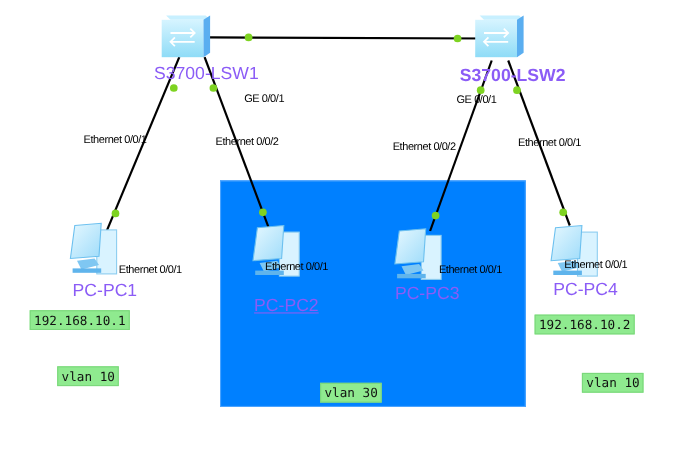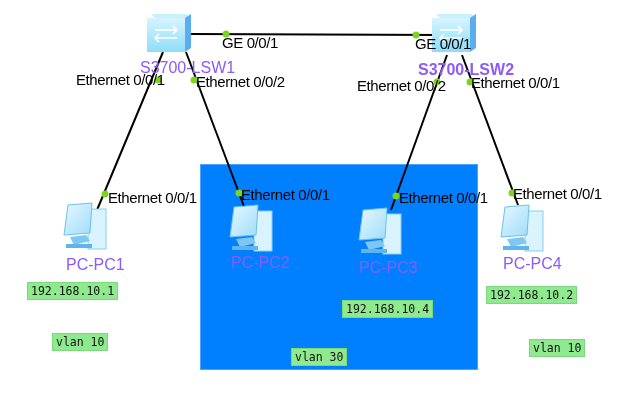--- a/index.html
+++ b/index.html
@@ -1,22 +1,22 @@
 <!DOCTYPE html>
 <html><head>
 <meta charset="utf-8">
 <style>
   html, body { margin: 0; padding: 0; background: #ffffff; }
   body { width: 634px; height: 414px; position: relative; overflow: hidden;
          font-family: "Liberation Sans", sans-serif; }
   #stage { position: absolute; left: 0; top: 0; width: 634px; height: 414px; }
   .vlan-area { position: absolute; left: 200px; top: 164px; width: 278px; height: 206px;
                background: #0080ff; border: 1px solid #4aa3ff; box-sizing: border-box; }
-  .port-label { position: absolute; font-size: 15px; color: #000; white-space: nowrap;
-                letter-spacing: -0.4px; line-height: 12px; }
+  .port-label { position: absolute; font-size: 10px; color: #000; white-space: nowrap;
+                letter-spacing: -0.4px; line-height: 12px; margin-top: 48px; }
   .dev-label { position: absolute; font-size: 16px; color: #8b5cf6; white-space: nowrap; line-height: 14px; }
   .tag { position: absolute; background: #8fea8f; font-family: "DejaVu Sans Mono", monospace;
          font-size: 11.5px; color: #111; padding: 1px 3px; line-height: 14px; white-space: nowrap;
          border: 1px solid #7bd87b; }
   svg { position: absolute; left: 0; top: 0; }
 </style>
 </head>
 <body>
 
 <div id="stage">
@@ -100,25 +100,24 @@
   <div class="port-label" style="left:76px;top:74px;">Ethernet 0/0/1</div>
   <div class="port-label" style="left:196px;top:76px;">Ethernet 0/0/2</div>
   <div class="port-label" style="left:357px;top:80px;">Ethernet 0/0/2</div>
   <div class="port-label" style="left:471px;top:77px;">Ethernet 0/0/1</div>
   <div class="port-label" style="left:108px;top:192px;">Ethernet 0/0/1</div>
   <div class="port-label" style="left:241px;top:189px;">Ethernet 0/0/1</div>
   <div class="port-label" style="left:399px;top:192px;">Ethernet 0/0/1</div>
   <div class="port-label" style="left:513px;top:188px;">Ethernet 0/0/1</div>
 
   <div class="dev-label" style="left:66px;top:258px;">PC-PC1</div>
-  <div class="dev-label" style="left:231px;top:256px;">PC-PC2</div>
+  <div class="dev-label" style="left:231px;top:272px;text-decoration:underline;">PC-PC2</div>
   <div class="dev-label" style="left:359px;top:261px;">PC-PC3</div>
   <div class="dev-label" style="left:503px;top:257px;">PC-PC4</div>
 
   <div class="tag" style="left:27px;top:282px;text-align:center;">192.168.10.1</div>
-  <div class="tag" style="left:342px;top:300px;">192.168.10.4</div>
   <div class="tag" style="left:486px;top:286px;">192.168.10.2</div>
 
   <div class="tag" style="left:52px;top:333px;">vlan 10</div>
   <div class="tag" style="left:291px;top:348px;">vlan 30</div>
   <div class="tag" style="left:529px;top:339px;">vlan 10</div>
 
 </div>
 
 </body></html>

